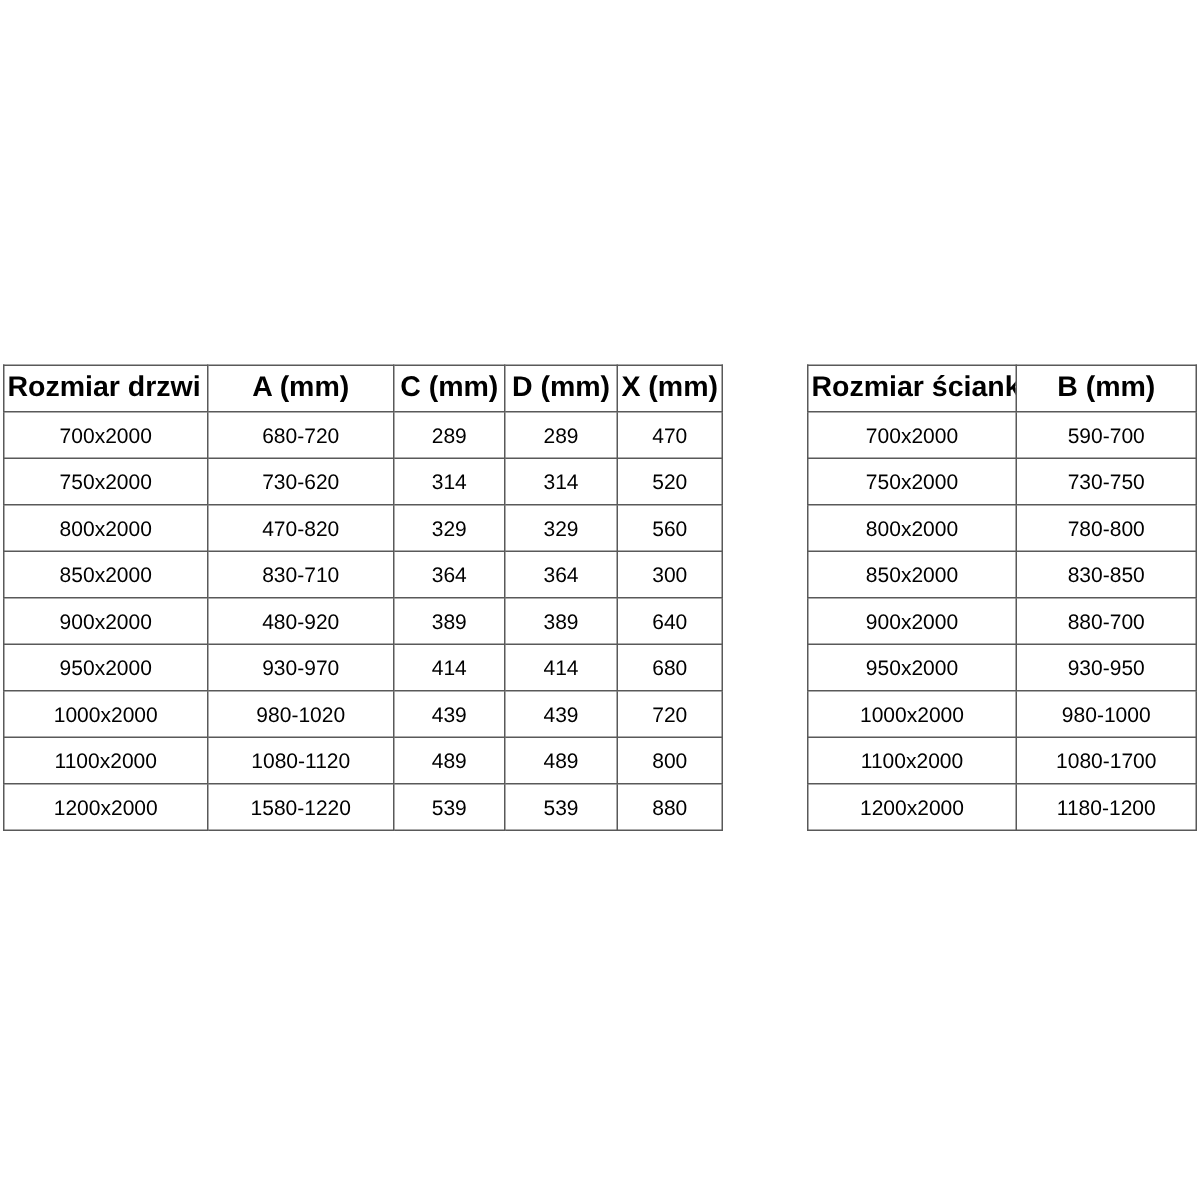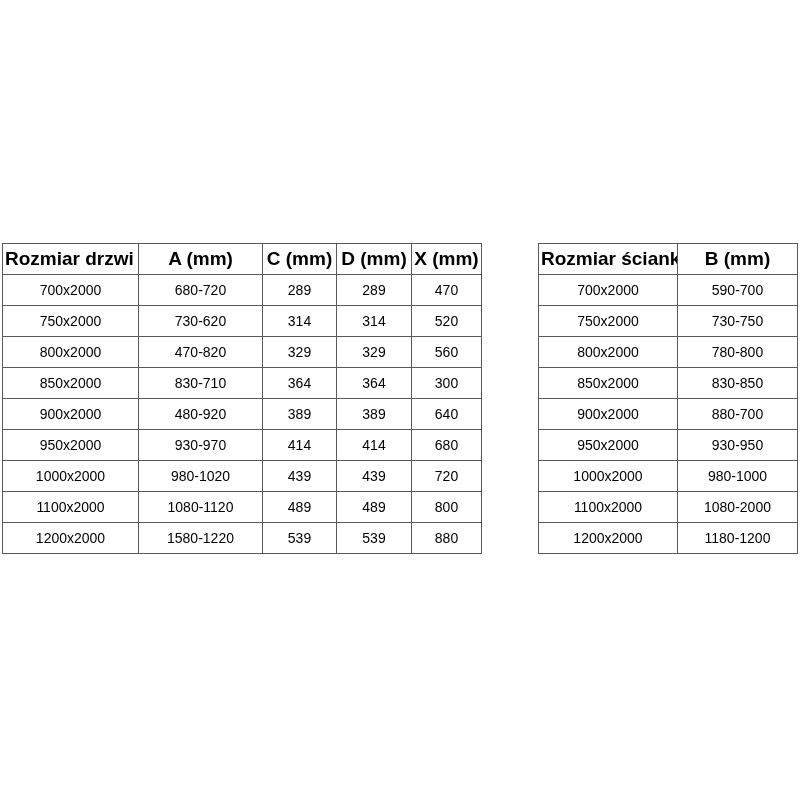--- a/index.html
+++ b/index.html
@@ -174,21 +174,21 @@
         <tr>
           <td>950x2000</td>
           <td>930-950</td>
         </tr>
         <tr>
           <td>1000x2000</td>
           <td>980-1000</td>
         </tr>
         <tr>
           <td>1100x2000</td>
-          <td>1080-2000</td>
+          <td>1080-1700</td>
         </tr>
         <tr>
           <td>1200x2000</td>
           <td>1180-1200</td>
         </tr>
       </tbody>
     </table>
 </div>
 
 </body></html>

